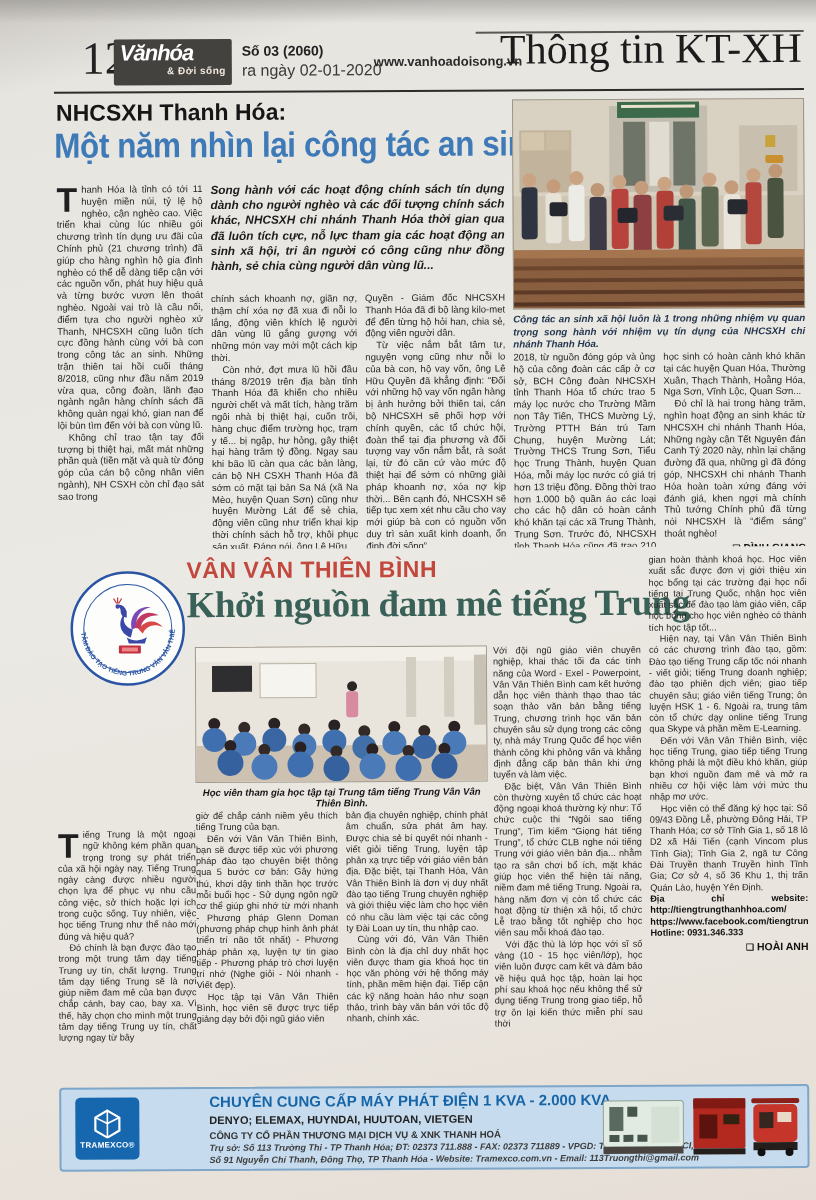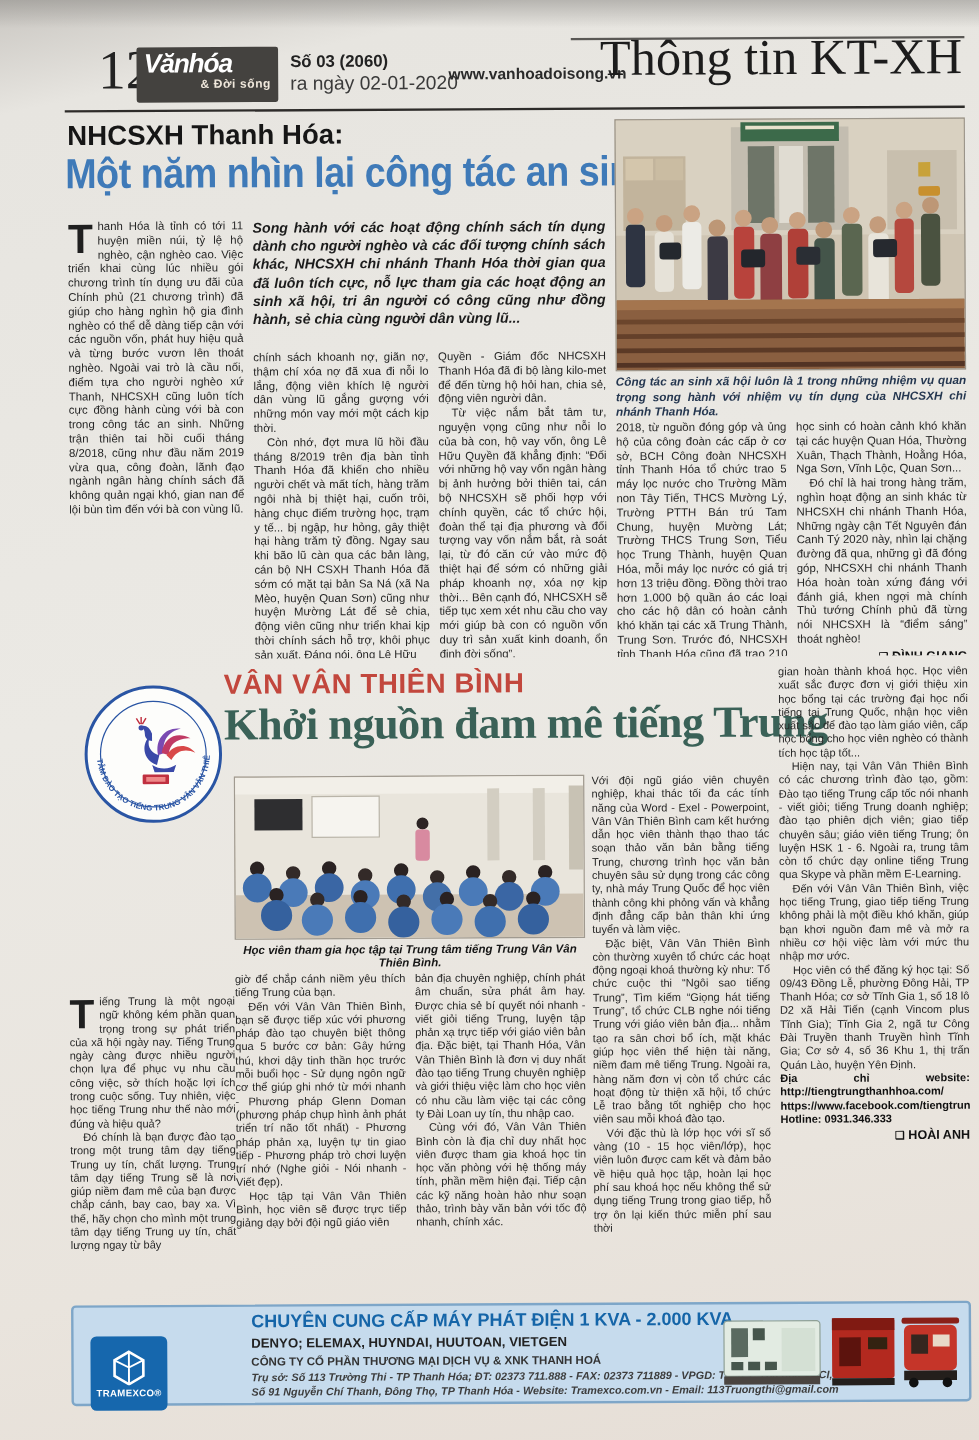--- a/index.html
+++ b/index.html
@@ -64,21 +64,21 @@
   .photo2{position:absolute;left:194px;top:646px;width:292px;height:136px;background:#ddd6ca;
     border:1px solid #a09a90;box-sizing:border-box;}
   .caption2{position:absolute;left:194px;top:786px;width:292px;text-align:center;font-size:9.6px;
     font-weight:700;font-style:italic;color:#151515;}
   .contact p{font-weight:800;color:#101010;text-indent:0 !important;}
 
   
   .ad{position:absolute;left:56px;top:1086px;width:750px;height:84px;background:#c6dbed;
     border:2px solid #7ea6c8;border-radius:4px;box-sizing:border-box;}
   .ad-logo{position:absolute;left:14px;top:8px;width:64px;height:62px;background:#1667ad;border-radius:5px;
-    display:flex;flex-direction:column;align-items:center;justify-content:center;gap:2px;margin-top:16px;}
+    display:flex;flex-direction:column;align-items:center;justify-content:center;gap:2px;}
   .ad-logo .brand{color:#fff;font-size:8px;font-weight:800;letter-spacing:.3px;}
   .ad-title{position:absolute;left:148px;top:4px;font-size:15px;font-weight:800;color:#1565a8;white-space:nowrap;}
   .ad-brands{position:absolute;left:148px;top:25px;font-size:11px;font-weight:800;color:#222;}
   .ad-company{position:absolute;left:148px;top:41px;font-size:9.6px;font-weight:800;color:#333;}
   .ad-addr{position:absolute;left:148px;font-size:9px;font-weight:700;font-style:italic;color:#3d3d3d;white-space:nowrap;}
   .ad-a1{top:54px;} .ad-a2{top:66px;}
   .ad-gens{position:absolute;right:6px;top:8px;width:200px;height:64px;}
 </style>
 </head>
 <body>
@@ -183,20 +183,21 @@
           <rect x="0" y="202" width="290" height="4" fill="#523324"></rect>
         </g>
       </svg>
     </div>
     <div class="caption1">Công tác an sinh xã hội luôn là 1 trong những nhiệm vụ quan trọng song hành với nhiệm vụ tín dụng của NHCSXH chi nhánh Thanh Hóa.</div>
 
     <div class="a1-lede">Song hành với các hoạt động chính sách tín dụng dành cho người nghèo và các đối tượng chính sách khác, NHCSXH chi nhánh Thanh Hóa thời gian qua đã luôn tích cực, nỗ lực tham gia các hoạt động an sinh xã hội, tri ân người có công cũng như đồng hành, sẻ chia cùng người dân vùng lũ...</div>
 
     <div class="bodycol a1-col1">
       <p><span class="dropcap">T</span><span>hanh Hóa là tỉnh có tới 11 huyện miền núi, tỷ lệ hộ nghèo, cận nghèo cao. Việc triển khai cùng lúc nhiều gói chương trình tín dụng ưu đãi của Chính phủ (21 chương trình) đã giúp cho hàng nghìn hộ gia đình nghèo có thể dễ dàng tiếp cận với các nguồn vốn, phát huy hiệu quả và từng bước vươn lên thoát nghèo. Ngoài vai trò là cầu nối, điểm tựa cho người nghèo xứ Thanh, NHCSXH cũng luôn tích cực đồng hành cùng với bà con trong công tác an sinh. Những trận thiên tai hồi cuối tháng 8/2018, cũng như đầu năm 2019 vừa qua, công đoàn, lãnh đạo ngành ngân hàng chính sách đã không quản ngại khó, gian nan để lội bùn tìm đến với bà con vùng lũ.</span></p>
+      <p>Không chỉ trao tận tay đối tượng bị thiệt hại, mất mát những phần quà (tiền mặt và quà từ đóng góp của cán bộ công nhân viên ngành), NH CSXH còn chỉ đạo sát sao trong</p>
     </div>
     <div class="bodycol a1-col2">
       <p>chính sách khoanh nợ, giãn nợ, thậm chí xóa nợ đã xua đi nỗi lo lắng, động viên khích lệ người dân vùng lũ gắng gượng với những món vay mới một cách kịp thời.</p>
       <p>Còn nhớ, đợt mưa lũ hồi đầu tháng 8/2019 trên địa bàn tỉnh Thanh Hóa đã khiến cho nhiều người chết và mất tích, hàng trăm ngôi nhà bị thiệt hại, cuốn trôi, hàng chục điểm trường học, trạm y tế... bị ngập, hư hỏng, gây thiệt hại hàng trăm tỷ đồng. Ngay sau khi bão lũ càn qua các bản làng, cán bộ NH CSXH Thanh Hóa đã sớm có mặt tại bản Sa Ná (xã Na Mèo, huyện Quan Sơn) cũng như huyện Mường Lát để sẻ chia, động viên cũng như triển khai kịp thời chính sách hỗ trợ, khôi phục sản xuất. Đáng nói, ông Lê Hữu</p>
     </div>
     <div class="bodycol a1-col3">
       <p>Quyền - Giám đốc NHCSXH Thanh Hóa đã đi bộ làng kilo-met để đến từng hộ hỏi han, chia sẻ, động viên người dân.</p>
       <p>Từ việc nắm bắt tâm tư, nguyện vọng cũng như nỗi lo của bà con, hộ vay vốn, ông Lê Hữu Quyền đã khẳng định: “Đối với những hộ vay vốn ngân hàng bị ảnh hưởng bởi thiên tai, cán bộ NHCSXH sẽ phối hợp với chính quyền, các tổ chức hội, đoàn thể tại địa phương và đối tượng vay vốn nắm bắt, rà soát lại, từ đó căn cứ vào mức độ thiệt hại để sớm có những giải pháp khoanh nợ, xóa nợ kịp thời... Bên cạnh đó, NHCSXH sẽ tiếp tục xem xét nhu cầu cho vay mới giúp bà con có nguồn vốn duy trì sản xuất kinh doanh, ổn định đời sống”.</p>
 
     </div>

